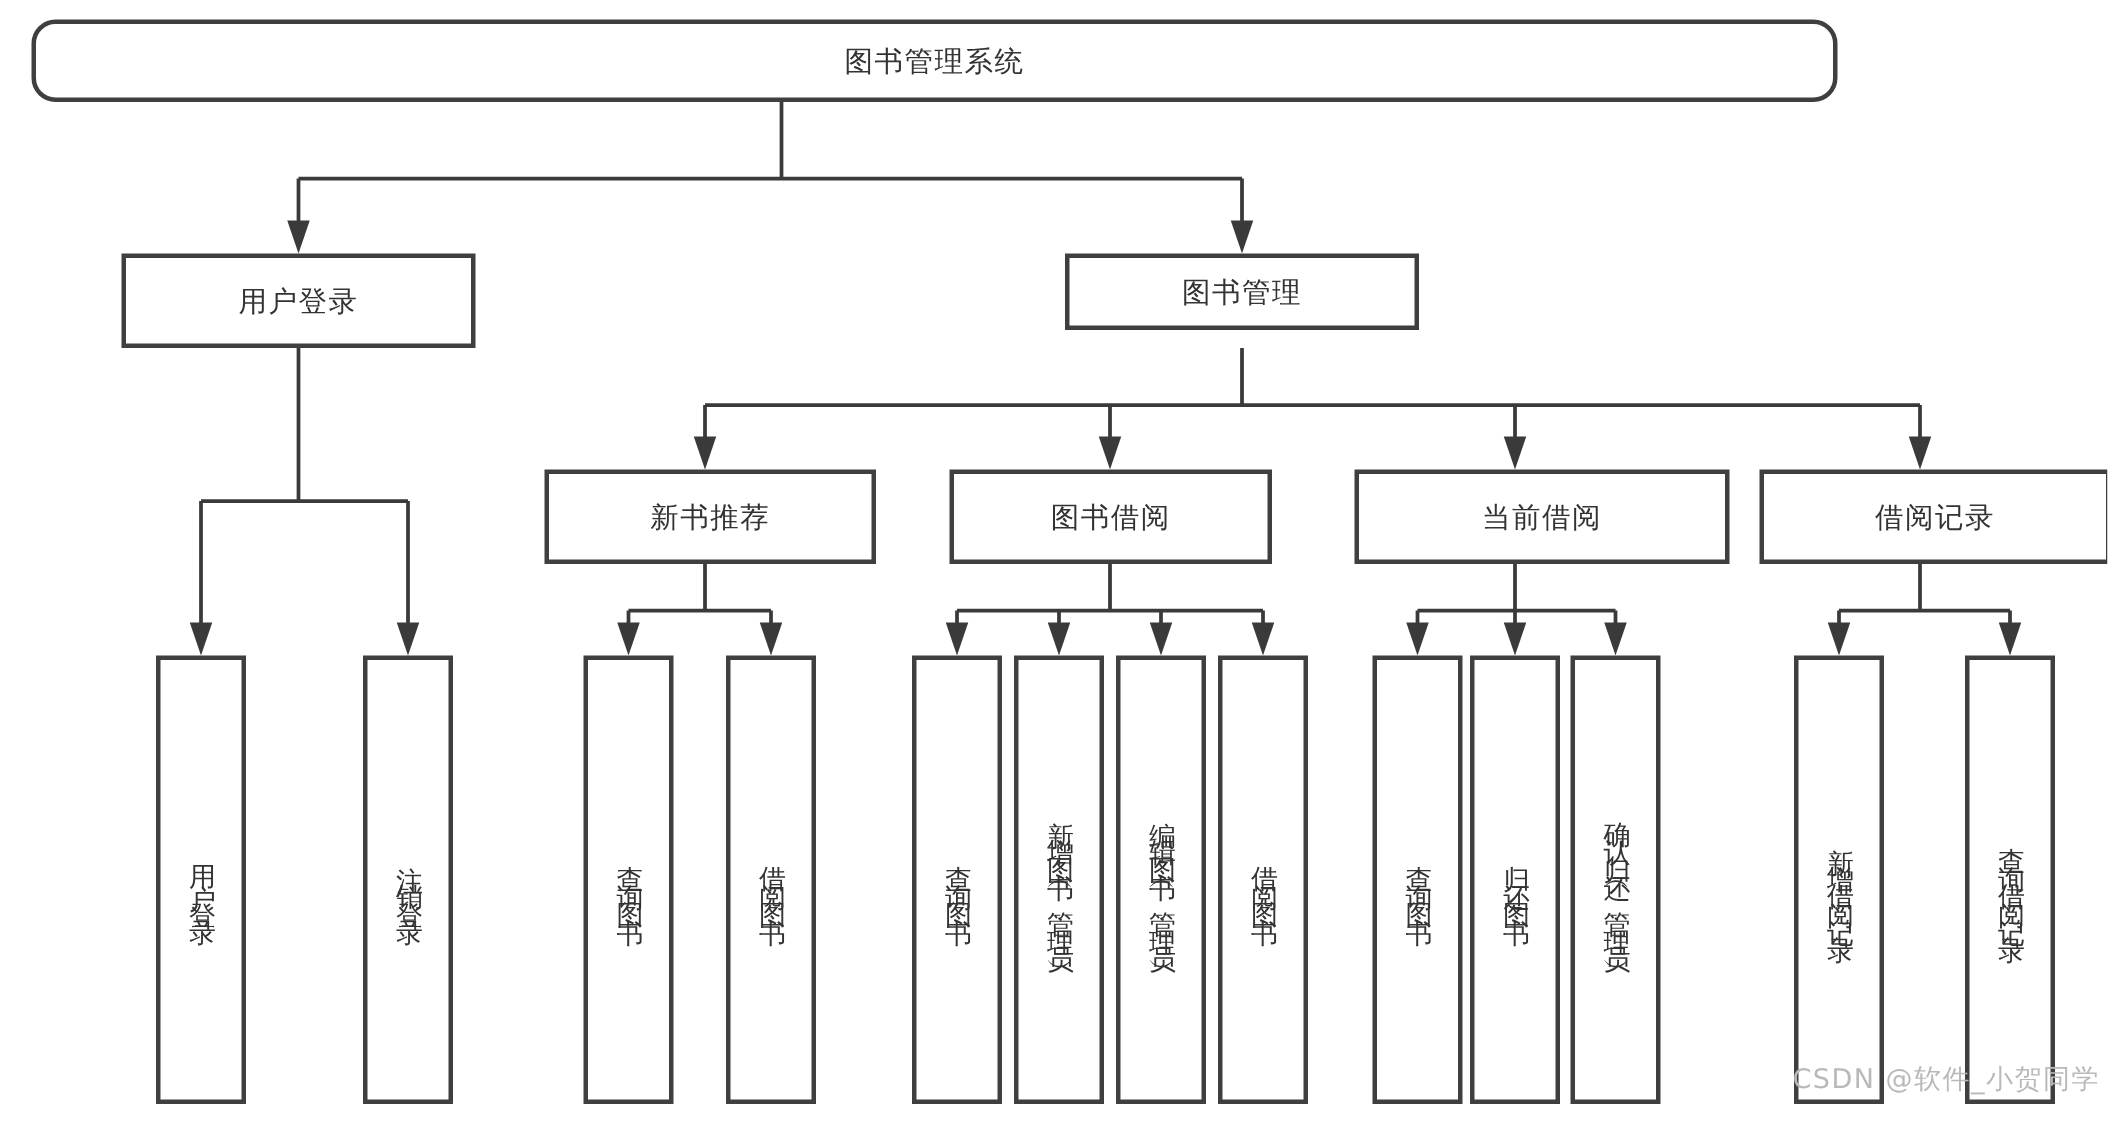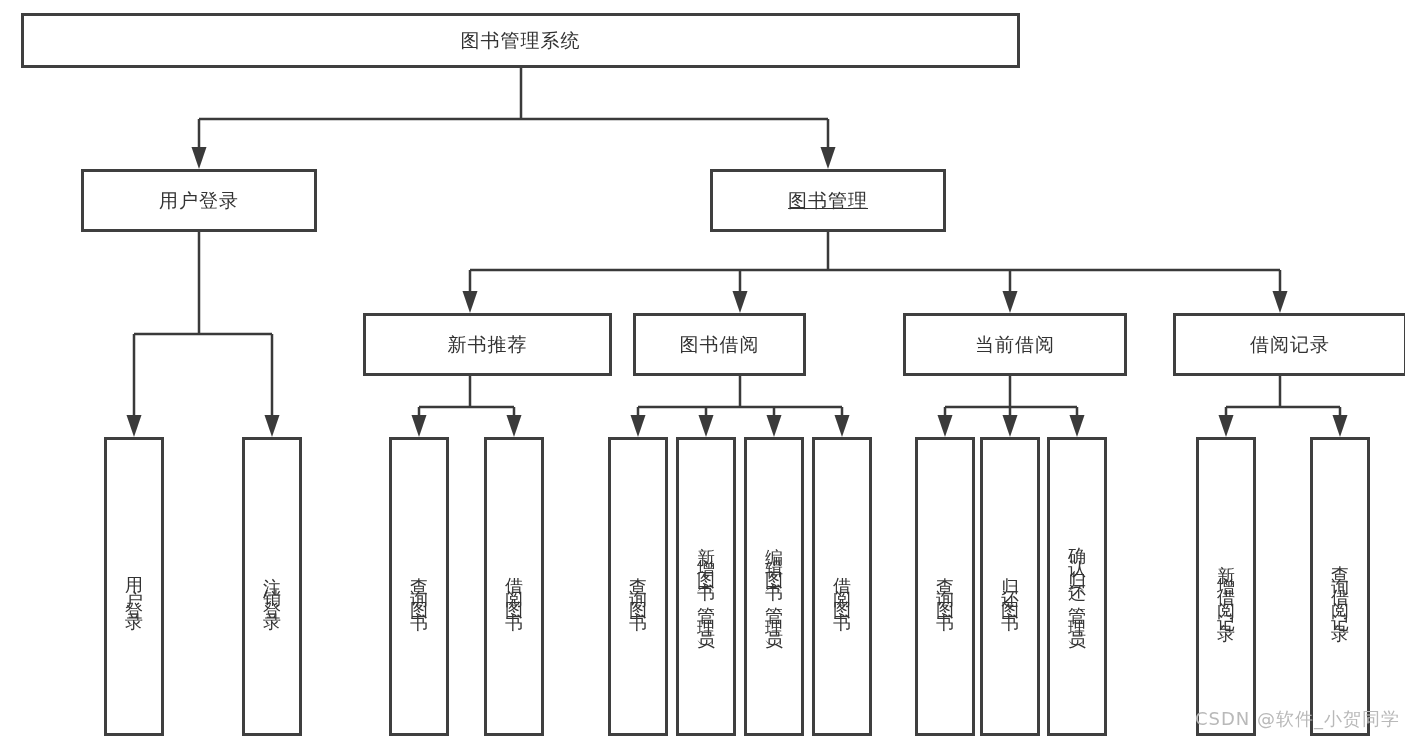--- a/index.html
+++ b/index.html
@@ -88,28 +88,28 @@
     <polygon class="arrow" points="698.5,415 713.5,415 706,437"></polygon>
     <polygon class="arrow" points="766.5,415 781.5,415 774,437"></polygon>
     <polygon class="arrow" points="834.5,415 849.5,415 842,437"></polygon>
     <polygon class="arrow" points="937.5,415 952.5,415 945,437"></polygon>
     <polygon class="arrow" points="1002.5,415 1017.5,415 1010,437"></polygon>
     <polygon class="arrow" points="1069.5,415 1084.5,415 1077,437"></polygon>
     <polygon class="arrow" points="1218.5,415 1233.5,415 1226,437"></polygon>
     <polygon class="arrow" points="1332.5,415 1347.5,415 1340,437"></polygon>
   </svg>
 
-  <div class="node" style="left:21px; top:13px; width:999px; height:55px;">图书管理系统</div>
+  <div class="node" style="left:21px; top:13px; width:1204px; height:55px;border-radius:16px;">图书管理系统</div>
 
   <div class="node" style="left:81px; top:169px; width:236px; height:63px;">用户登录</div>
-  <div class="node" style="left:710px; top:169px; width:236px; height:63px;text-decoration:underline;">图书管理</div>
+  <div class="node" style="left:710px; top:169px; width:236px; height:51px;">图书管理</div>
 
-  <div class="node" style="left:363px; top:313px; width:249px; height:63px;">新书推荐</div>
-  <div class="node" style="left:633px; top:313px; width:173px; height:63px;">图书借阅</div>
-  <div class="node" style="left:903px; top:313px; width:224px; height:63px;">当前借阅</div>
+  <div class="node" style="left:363px; top:313px; width:221px; height:63px;">新书推荐</div>
+  <div class="node" style="left:633px; top:313px; width:215px; height:63px;">图书借阅</div>
+  <div class="node" style="left:903px; top:313px; width:250px; height:63px;">当前借阅</div>
   <div class="node" style="left:1173px; top:313px; width:234px; height:63px;">借阅记录</div>
 
   <div class="node node-v" style="left:104px; top:437px; width:60px; height:299px;">用户登录</div>
   <div class="node node-v" style="left:242px; top:437px; width:60px; height:299px;">注销登录</div>
 
   <div class="node node-v" style="left:389px; top:437px; width:60px; height:299px;">查询图书</div>
   <div class="node node-v" style="left:484px; top:437px; width:60px; height:299px;">借阅图书</div>
 
   <div class="node node-v" style="left:608px; top:437px; width:60px; height:299px;">查询图书</div>
   <div class="node node-v" style="left:676px; top:437px; width:60px; height:299px;">新增图书（管理员）</div>

